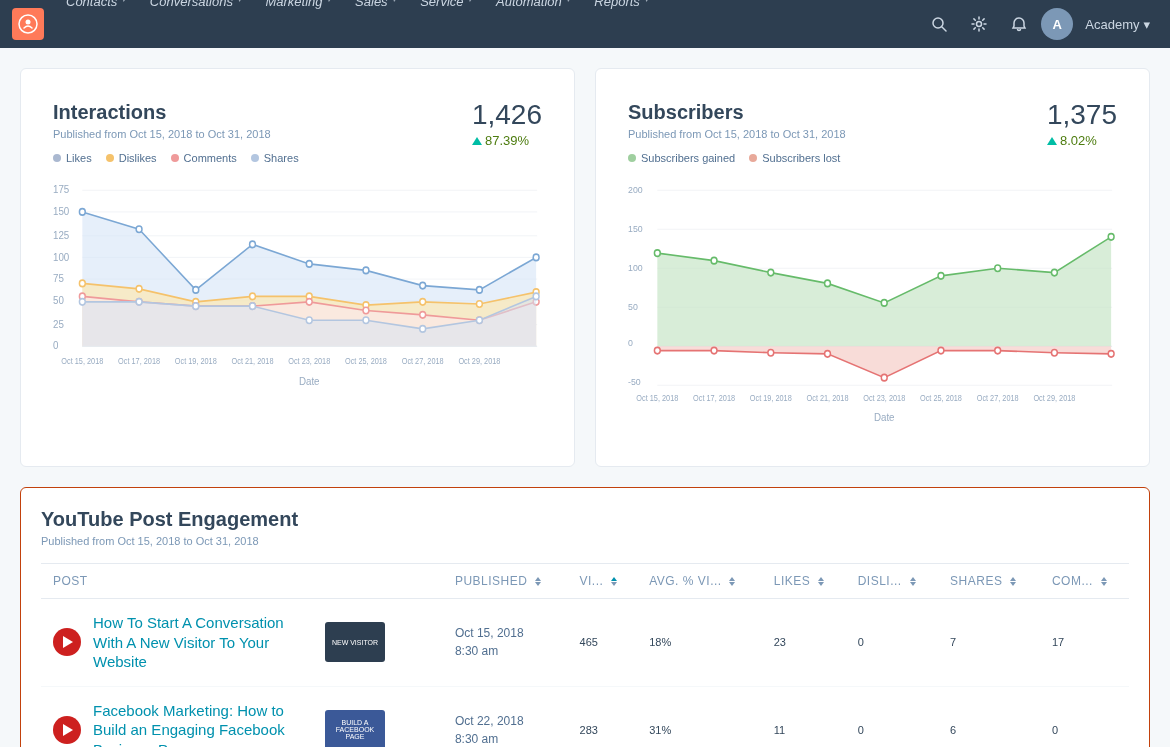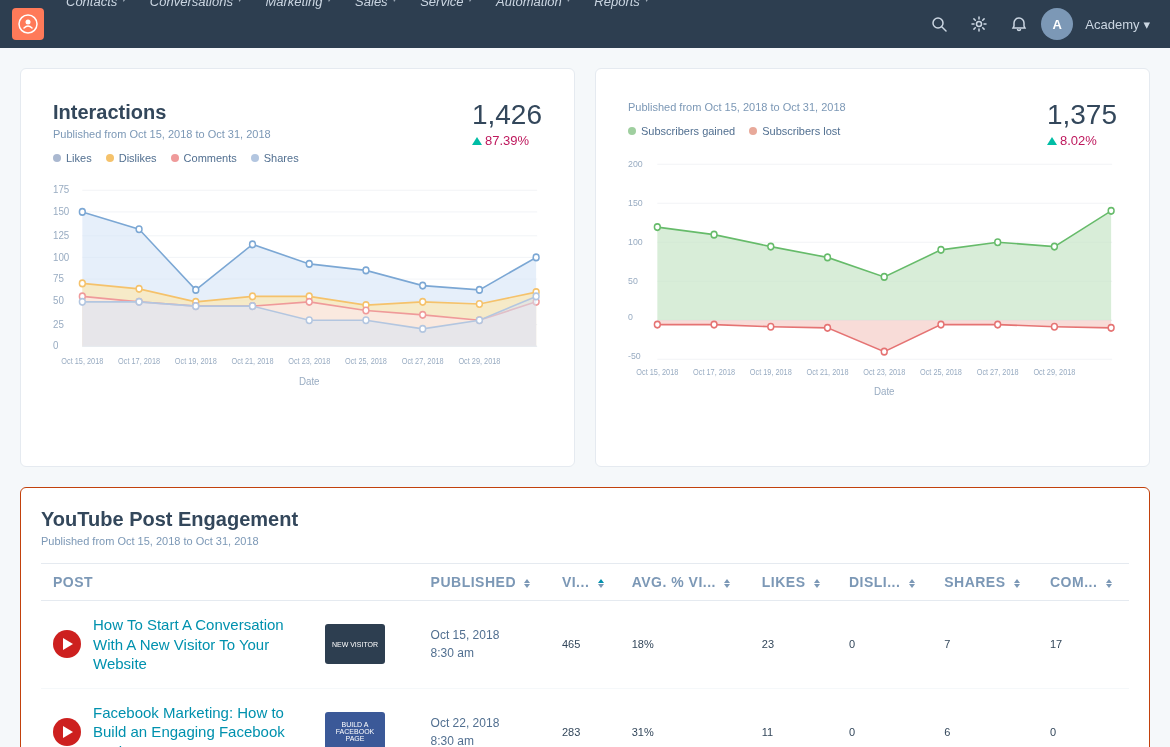--- a/index.html
+++ b/index.html
@@ -105,21 +105,21 @@
       flex-direction: column;
     }
     .metric-value {
       font-size: 28px;
       font-weight: 300;
       color: #33475b;
       line-height: 1;
     }
     .metric-change {
       font-size: 13px;
-      color: #be185d;
+      color: #4d7c0f;
       display: flex; align-items: center; gap: 3px;
       margin-top: 4px;
     }
     .metric-change .arrow-up {
       width: 0; height: 0;
       border-left: 5px solid transparent;
       border-right: 5px solid transparent;
       border-bottom: 8px solid #00bda5;
     }
 
@@ -177,22 +177,22 @@
     table {
       width: 100%;
       border-collapse: collapse;
     }
     thead tr {
       border-top: 1px solid #e5eaf0;
       border-bottom: 1px solid #e5eaf0;
     }
     th {
       text-align: left;
-      font-size: 14px;
-      font-weight: 700;
+      font-size: 12px;
+      font-weight: 400;
       color: #7c98b6;
       text-transform: uppercase;
       letter-spacing: 0.5px;
       padding: 10px 12px;
       white-space: nowrap;
     }
     th .sort-icon {
       display: inline-flex;
       flex-direction: column;
       margin-left: 4px;
@@ -466,20 +466,21 @@
           <text x="436" y="175" text-anchor="middle" font-size="7.5" fill="#99acc2">Oct 29, 2018</text>
 
           <text x="262" y="195" text-anchor="middle" font-size="10" fill="#99acc2">Date</text>
         </svg>
       </div>
     </div>
 
     <div class="card">
       <div class="card-header-row">
         <div>
+          <div class="card-title">Subscribers</div>
           <div class="card-subtitle">Published from Oct 15, 2018 to Oct 31, 2018</div>
           <div class="legend">
             <div class="legend-item">
               <div class="legend-dot" style="background:#9fcf9f;"></div>
               <span>Subscribers gained</span>
             </div>
             <div class="legend-item">
               <div class="legend-dot" style="background:#e8a99a;"></div>
               <span>Subscribers lost</span>
             </div>

